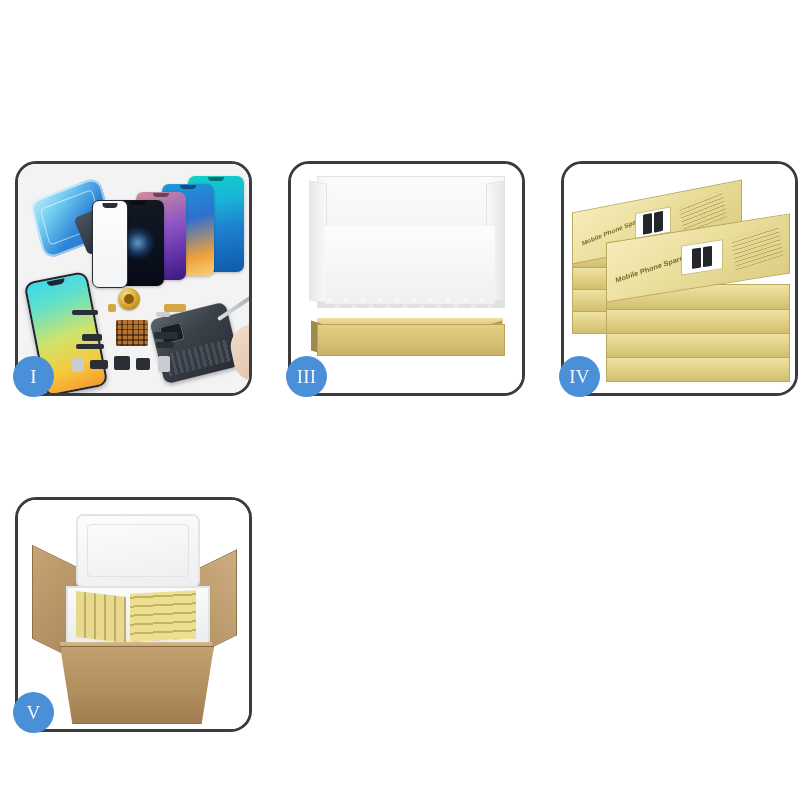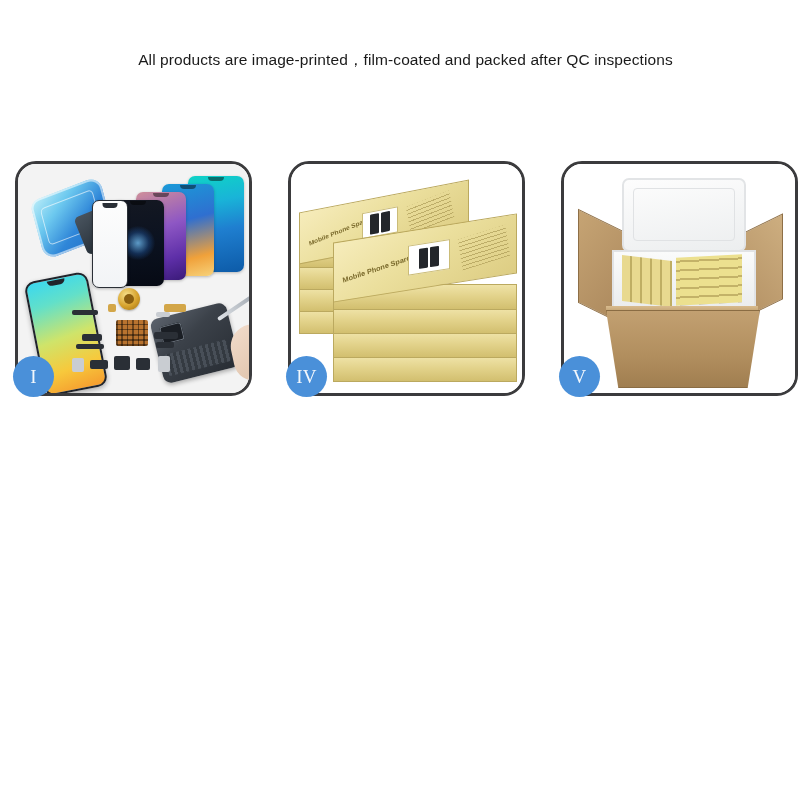--- a/index.html
+++ b/index.html
@@ -408,21 +408,20 @@
   }
   .p6-tape-2{
     position:absolute; left:48px; top:166px; width:18px; height:20px;
     background:#a98a5c; transform: skewY(19deg); opacity:.9;
   }
 </style>
 </head>
 <body>
 
 <div class="header">
-  <p class="page-subtitle">All products are image-printed，film-coated and packed after QC inspections</p>
 </div>
 
 <div class="grid">
 
   <div class="panel">
     <div class="panel-stage">
       <div class="p1-bg"></div>
 
       <div class="p1-film"></div>
       <div class="p1-film-tip"></div>
@@ -466,20 +465,37 @@
 
       <div class="p1-tweezer"></div>
       <div class="p1-hand"></div>
     </div>
     <div class="badge">
       <span class="badge-label">I</span>
     </div>
   </div>
 
 
+  <div class="panel">
+    <div class="panel-stage">
+      <div class="p3-bg"></div>
+      <div class="p3-lid"></div>
+      <div class="p3-lid-l"></div>
+      <div class="p3-lid-r"></div>
+      <div class="p3-inner-foam"></div>
+      <div class="p3-bubble-fill"></div>
+      <div class="p3-box-lip"></div>
+      <div class="p3-box-side-l"></div>
+      <div class="p3-box-side-r"></div>
+      <div class="p3-box-front"></div>
+    </div>
+    <div class="badge">
+      <span class="badge-label">III</span>
+    </div>
+  </div>
 
   <div class="panel">
     <div class="panel-stage">
       <div class="p4-bg"></div>
       <div class="p4-stack">
 
         <div class="gbox" style="left:2px;  top:132px; width:126px; height:22px;"></div>
         <div class="gbox" style="left:2px;  top:110px; width:126px; height:22px;"></div>
         <div class="gbox" style="left:2px;  top:88px;  width:126px; height:22px;"></div>
         <div class="gbox" style="left:2px;  top:66px;  width:126px; height:22px;"></div>

